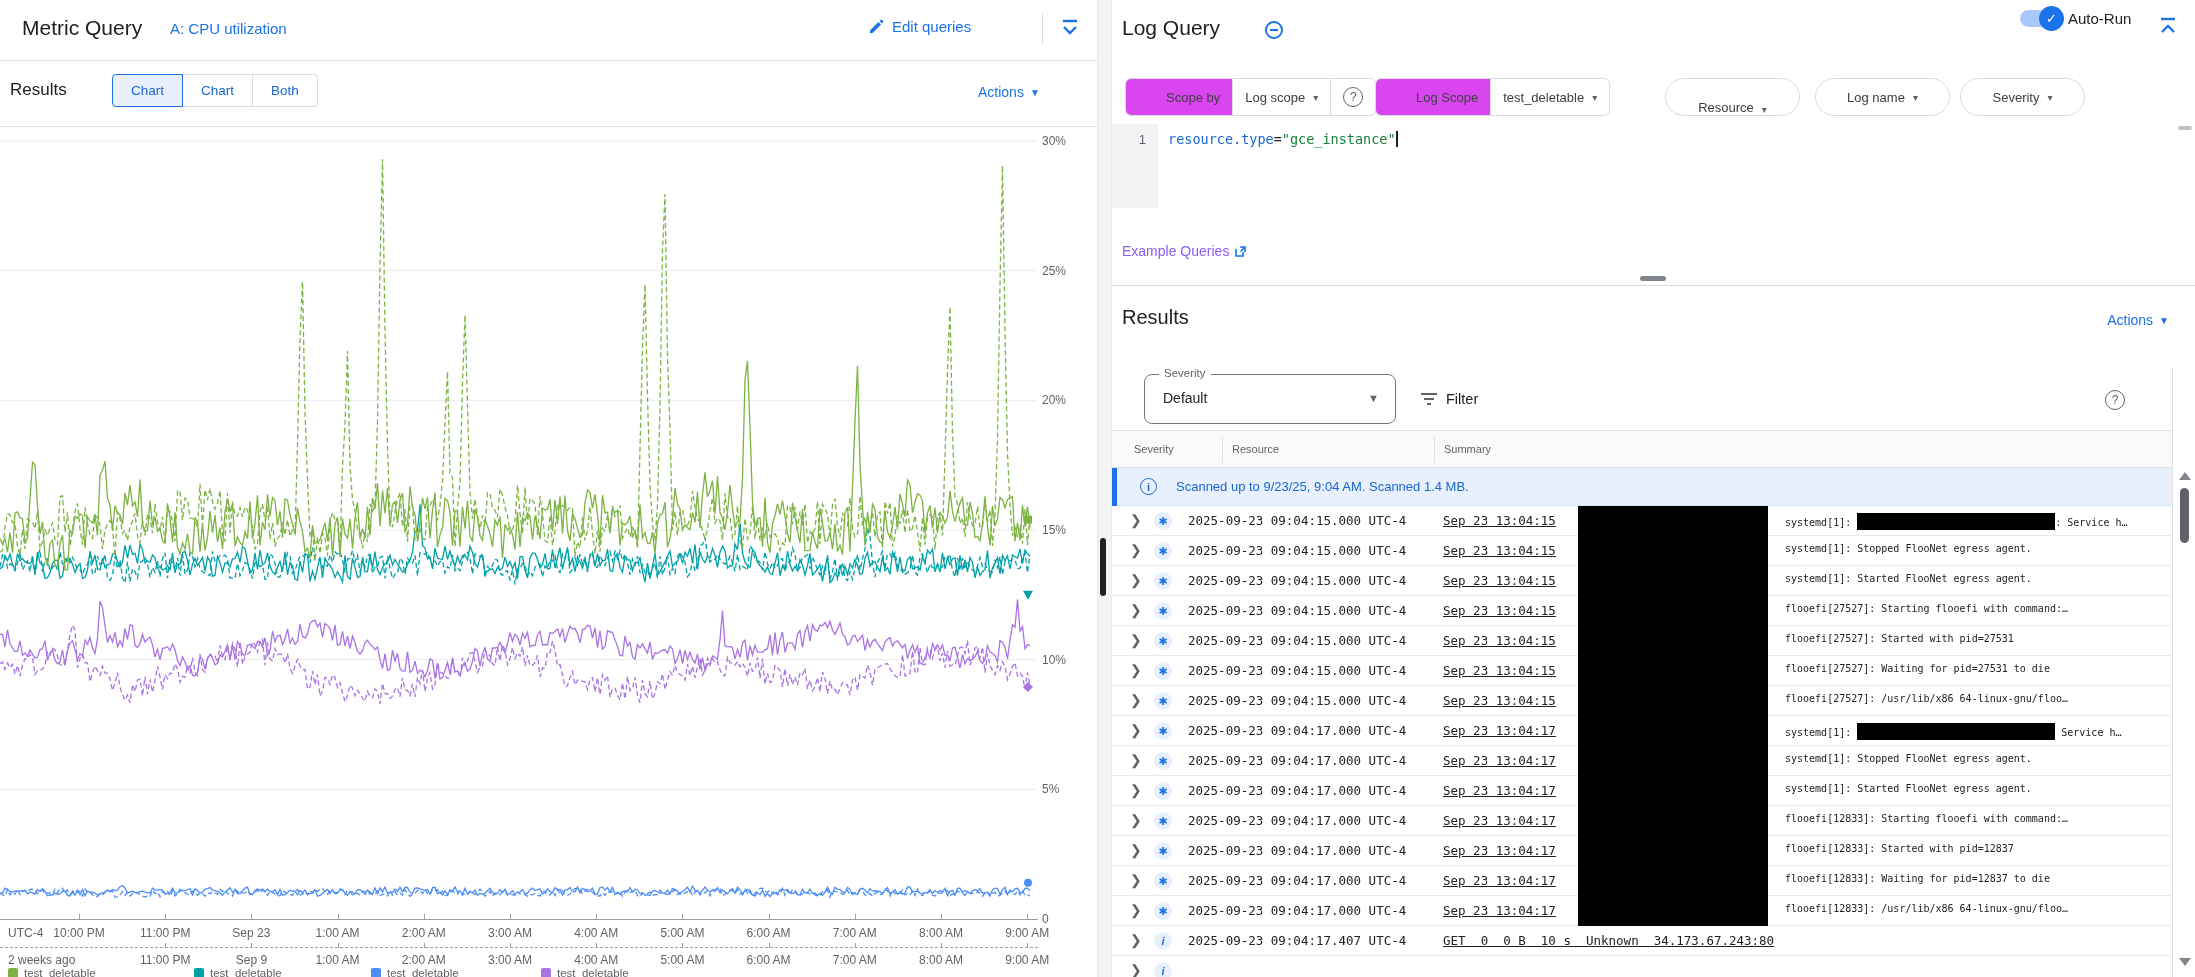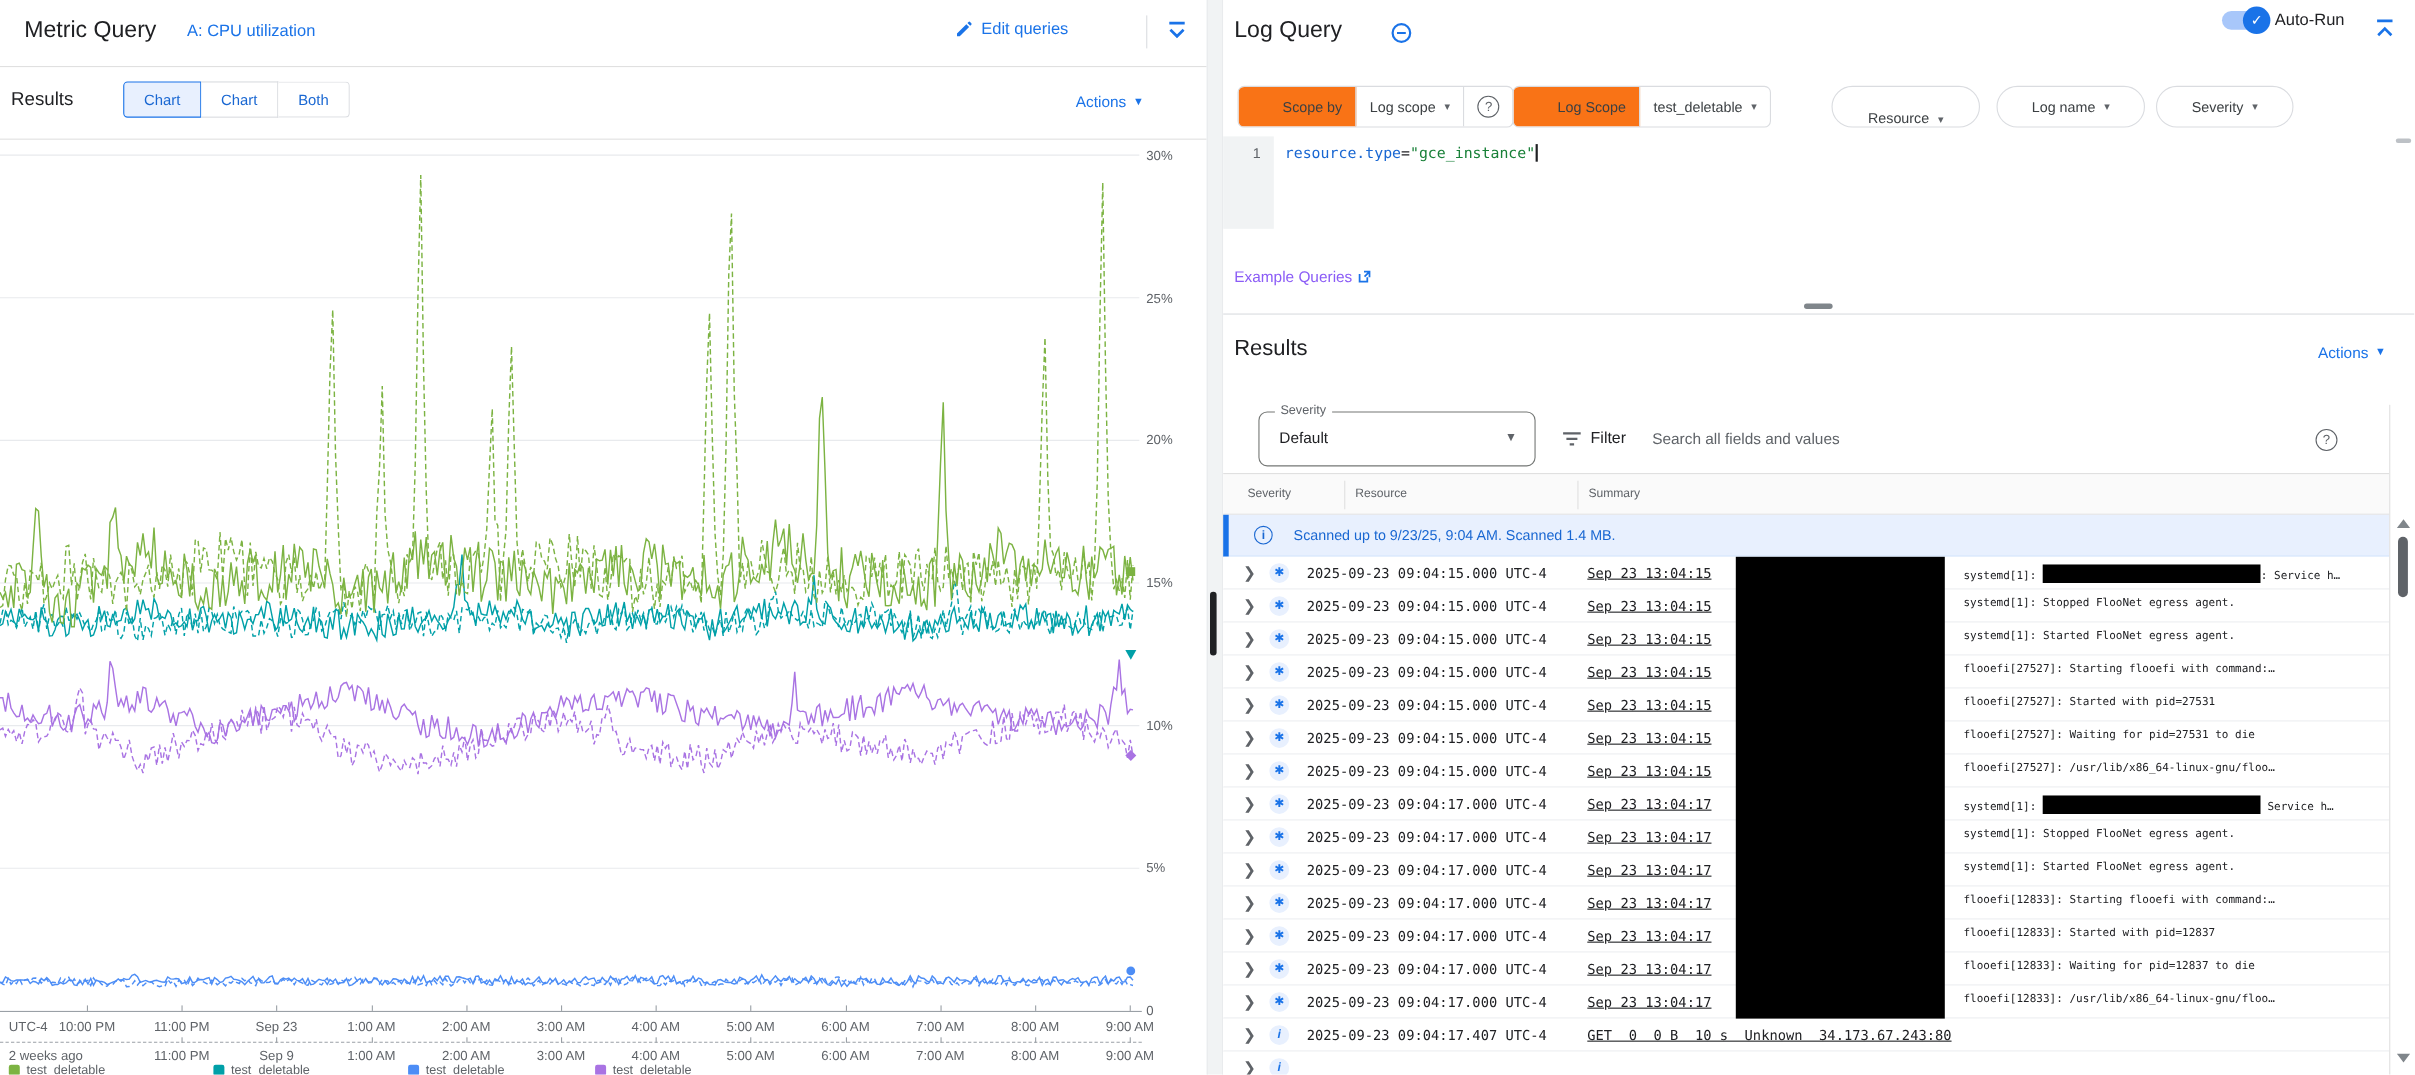--- a/index.html
+++ b/index.html
@@ -53,21 +53,21 @@
   .toggle-track { width:40px; height:17px; border-radius:9px; background:#a8c7fa; position:relative; cursor:pointer;}
   .toggle-knob { position:absolute; right:-4px; top:-4px; width:25px; height:25px; border-radius:50%;
      background:#1a73e8; color:#fff; font-size:13px; display:flex; align-items:center; justify-content:center;}
   .autorun-label { font-size:15px; color:#202124; }
   .collapse-up { left:1044px; top:16px; width:26px; height:24px; cursor:pointer;}
 
   .scope-row { left:0; top:78px; height:40px; width:1083px; }
   .scope-group { position:absolute; top:0; height:38px; border:1px solid #dadce0; border-radius:6px;
      display:flex; align-items:stretch; overflow:hidden; background:#fff;}
   .seg { display:flex; align-items:center; padding:0 12px; font-size:13px; color:#3c4043; white-space:nowrap;}
-  .seg.gray { background:#f97316; border-right:1px solid #dadce0;padding-left:40px; }
+  .seg.gray { background:#d946ef; border-right:1px solid #dadce0;padding-left:40px; }
   .seg.dd { gap:8px; cursor:pointer; }
   .seg.q { border-left:1px solid #dadce0; cursor:pointer; }
   .pill { position:absolute; top:0; height:38px; border:1px solid #dadce0; border-radius:19px;
      display:flex; align-items:center; justify-content:center; gap:8px; font-size:13px; color:#3c4043;
      background:#fff; cursor:pointer; padding:0 14px;}
   .qmark { width:20px; height:20px; border:1.6px solid #5f6368; border-radius:50%; color:#5f6368;
      font-size:12px; display:flex; align-items:center; justify-content:center; }
 
   .editor { left:0; top:124px; width:1083px; height:84px; background:#fff; }
   .editor-gutter { position:absolute; left:0; top:0; width:46px; height:84px; background:#f1f3f4; }
@@ -352,21 +352,20 @@
       <div class="sev-label">Severity</div>
       <div class="sev-value">Default</div>
       <div class="sev-caret">▼</div>
     </div>
     <div class="abs filter-icon">
       <svg class="iconsvg" width="18" height="14" viewBox="0 0 18 14">
           <path d="M1 2 h16 M4 7 h10 M7 12 h4" stroke="#5f6368" stroke-width="2"></path>
         </svg>
     </div>
     <div class="abs filter-label">Filter</div>
-    <input class="abs filter-input" value="" placeholder="Search all fields and values" style="">
     <div class="help-q">
         <span class="qmark">?</span>
       </div>
 
     <div class="abs tbl-header">
       <div class="th" style="left:22px;">Severity</div>
       <div class="th" style="left:120px;">Resource</div>
       <div class="th" style="left:332px;">Summary</div>
       <div class="th-sep" style="left:110px;"></div>
       <div class="th-sep" style="left:322px;"></div>

